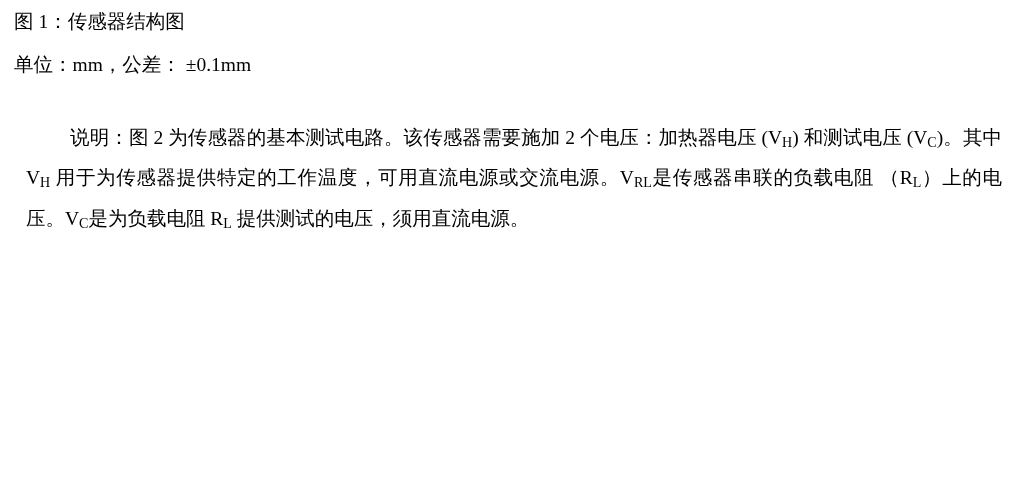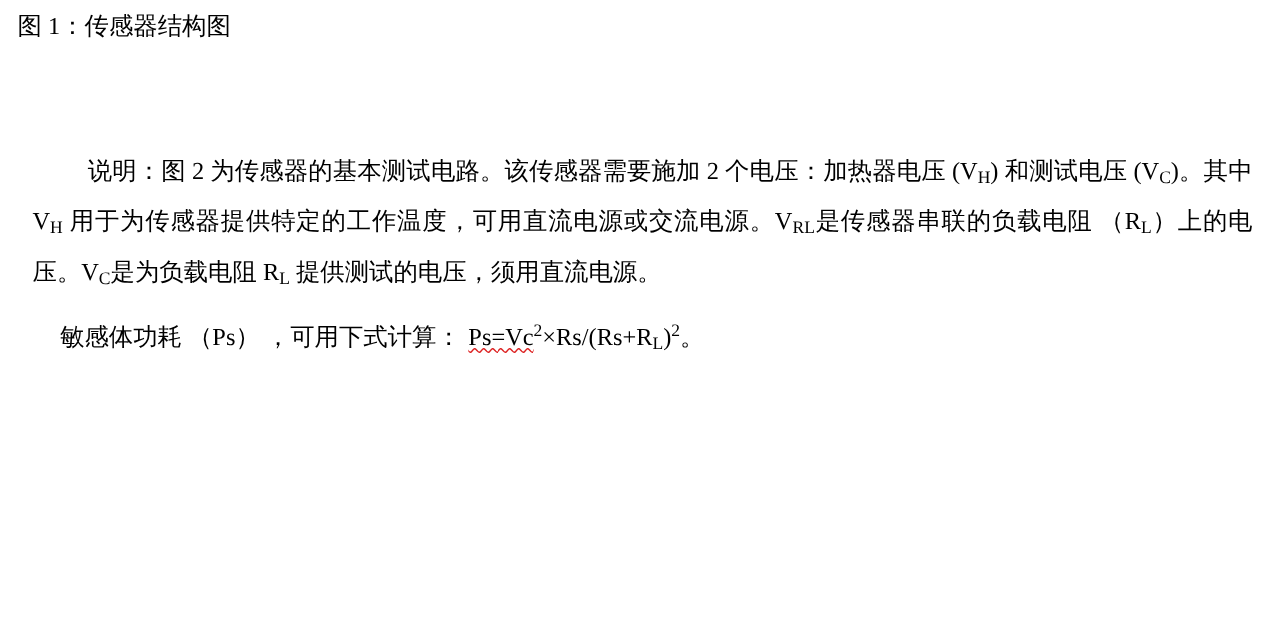--- a/index.html
+++ b/index.html
@@ -89,23 +89,23 @@
   .gap-s { display: inline-block; width: 6px; }
   .gap-l { display: inline-block; width: 34px; }
 </style>
 </head>
 <body>
 
 <div class="page">
 
   <div class="caption line">图 1：传感器结构图</div>
 
+  <div class="units line">单位：mm，公差： ±0.1mm</div>
 
   <div class="body-block">
 
     <p class="para"><span class="indent"></span><span>说明：图 2 为传感器的基本测试电路。该传感器需要施加 2 个电压：加热器电压 (V</span><sub>H</sub><span>) 和测试电压 (V</span><sub>C</sub><span>)。其中 V</span><sub>H</sub><span> 用于为传感器提供特定的工作温度，可用直流电源或交流电源。V</span><sub>RL</sub><span>是传感器串联的负载电阻 （R</span><sub>L</sub><span>）上的电压。V</span><sub>C</sub><span>是为负载电阻 R</span><sub>L</sub><span> 提供测试的电压，须用直流电源。</span></p>
 
 
-    <p class="formula-line"><span class="indent-small"></span><span>敏感体功耗 （Ps） ，可用下式计算：</span><span class="gap-s"></span><span class="sans"><span class="spell">Ps=Vc</span><sup>2</sup><span>×Rs/(Rs+R</span><sub>L</sub><span>)</span><sup>2</sup><span>。</span></span></p>
 
   </div>
 
 </div>
 
 </body></html>

